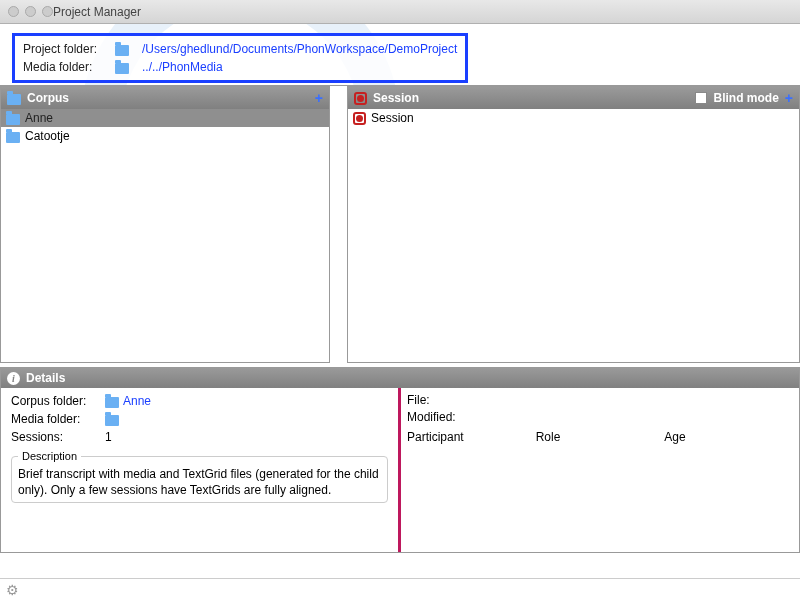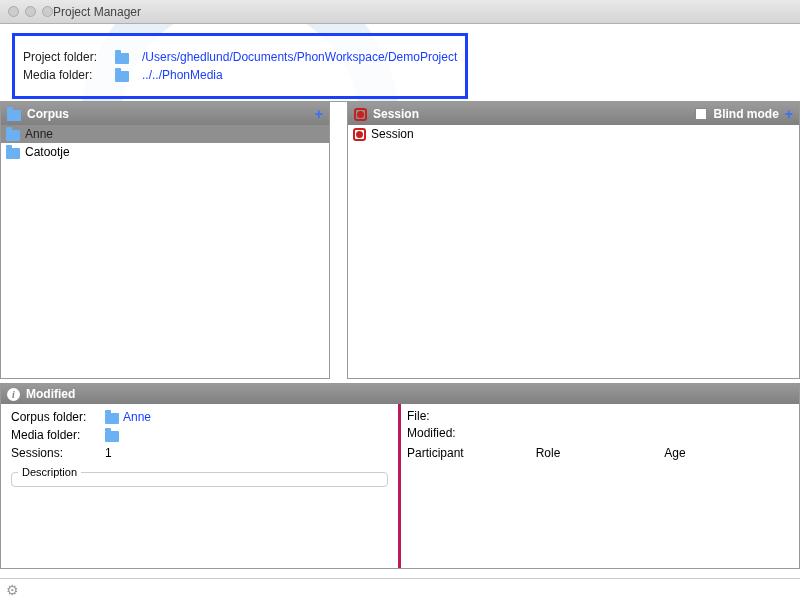--- a/index.html
+++ b/index.html
@@ -6,21 +6,21 @@
 body { width: 800px; height: 600px; background: #fff; overflow: hidden; position: relative; }
 
 .titlebar { height: 24px; background: linear-gradient(#e8e8e8, #d5d5d5); border-bottom: 1px solid #b0b0b0; display: flex; align-items: center; padding: 0 8px; }
 .traffic { display: flex; gap: 6px; }
 .traffic span { width: 11px; height: 11px; border-radius: 50%; background: #ccc; border: 1px solid #aaa; }
 .titlebar .title { flex: 1; text-align: left; font-size: 12px; color: #444; }
 
 .project-hdr { padding: 6px 12px 2px 12px; position: relative; overflow: hidden; }
 .project-hdr::before { content: ""; position: absolute; left: 80px; top: -60px; width: 240px; height: 240px; border: 40px solid rgba(100, 160, 220, 0.15); border-radius: 50%; z-index: 0; }
 .project-title { font-size: 17px; font-weight: bold; position: relative; z-index: 1; }
-.folders-box { border: 3px solid #1a3fff; margin-top: 3px; padding: 12px 8px; position: relative; z-index: 1; display: inline-block; background: rgba(255,255,255,0.8); }
+.folders-box { border: 3px solid #1a3fff; margin-top: 3px; padding: 4px 8px; position: relative; z-index: 1; display: inline-block; background: rgba(255,255,255,0.8); }
 .folder-row { font-size: 12px; display: flex; align-items: center; gap: 4px; line-height: 18px; }
 .folder-row .lbl { display: inline-block; width: 88px; color: #222; }
 .folder-row .path { color: #1a3fff; margin-left: 9px; }
 .folder-icon { display: inline-block; width: 14px; height: 11px; background: #6ab0f3; border-radius: 1px; position: relative; top: 1px; }
 .folder-icon::before { content: ""; position: absolute; left: 0; top: -3px; width: 6px; height: 3px; background: #6ab0f3; border-radius: 1px 1px 0 0; }
 .session-icon { display: inline-block; width: 13px; height: 13px; position: relative; }
 .session-icon::before { content: ""; position: absolute; inset: 0; border: 2px solid #c62020; border-radius: 3px; }
 .session-icon::after { content: ""; position: absolute; left: 3px; top: 3px; width: 7px; height: 7px; background: #c62020; border-radius: 50%; }
 .plus-icon { font-size: 14px; font-weight: bold; color: #3a6fff; }
 
@@ -116,39 +116,40 @@
         <span class="session-icon"></span>
         <span>Session</span>
       </div>
     </div>
   </div>
 </div>
 
 <div class="details">
   <div class="details-hdr">
     <span class="info-icon">i</span>
-    <span>Modified</span>
+    <span>Details</span>
   </div>
   <div class="details-body">
     <div class="details-left">
       <div class="drow">
         <span class="lbl">Corpus folder:</span>
         <span class="folder-icon"></span>
         <span class="val">Anne</span>
       </div>
       <div class="drow">
         <span class="lbl">Media folder:</span>
         <span class="folder-icon"></span>
       </div>
       <div class="drow">
         <span class="lbl">Sessions:</span>
         <span>1</span>
       </div>
       <fieldset>
         <legend>Description</legend>
+        <div class="desc-text">Brief transcript with media and TextGrid files (generated for the child only). Only a few sessions have TextGrids are fully aligned.</div>
       </fieldset>
     </div>
     <div class="details-right">
       <div class="frow">File:</div>
       <div class="frow">Modified:</div>
       <div class="cols">
         <span>Participant</span>
         <span>Role</span>
         <span>Age</span>
       </div>

